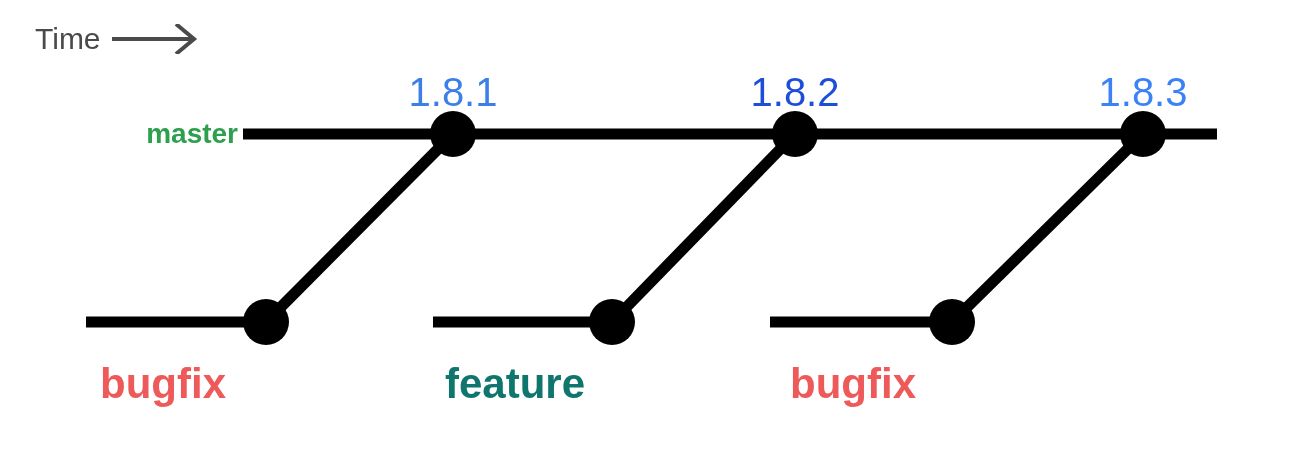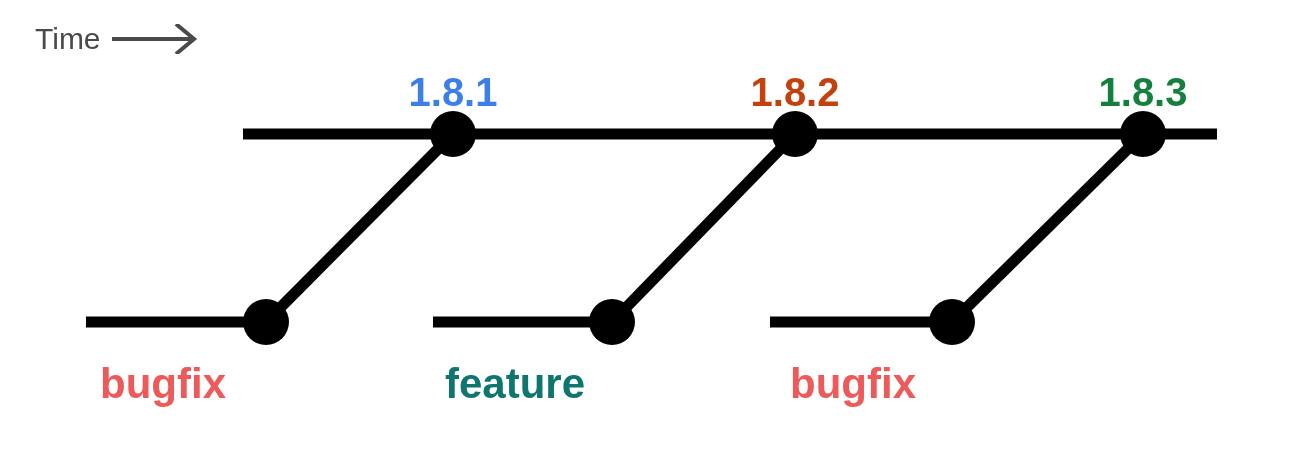--- a/index.html
+++ b/index.html
@@ -38,21 +38,21 @@
     position: absolute;
     left: 112px;
     top: 24px;
     width: 100px;
     height: 30px;
   }
   .version-label {
     position: absolute;
     transform: translateX(-50%);
     font-size: 40px;
-    font-weight: bold;
+    font-weight: normal;
     color: #3d7fe8;
     font-family: "Liberation Sans", sans-serif;
     white-space: nowrap;
     line-height: 1;
   }
   .branch-name-master {
     position: absolute;
     font-size: 28px;
     font-weight: bold;
     color: #2e9e4f;
@@ -98,25 +98,26 @@
   </svg>
 
   <div class="time-label">Time</div>
   <div class="time-arrow-wrap">
     <svg width="100" height="30" viewBox="0 0 100 30" xmlns="http://www.w3.org/2000/svg">
       <line x1="0" y1="15" x2="80" y2="15" stroke="#4a4a4a" stroke-width="4" stroke-linecap="square"></line>
       <polyline points="64,0 82,15 64,30" fill="none" stroke="#4a4a4a" stroke-width="4" stroke-linecap="butt" stroke-linejoin="miter"></polyline>
     </svg>
   </div>
 
+  <div class="branch-name-master" style="left: 238px; top: 134px;">master</div>
 
   <div id="version-labels">
       <div class="version-label" style="left: 453px; top: 72px; color: rgb(61, 127, 232);">1.8.1</div>
-      <div class="version-label" style="left: 795px; top: 72px; color: #c2410c;">1.8.2</div>
-      <div class="version-label" style="left: 1143px; top: 72px; color: #15803d;">1.8.3</div>
+      <div class="version-label" style="left: 795px; top: 72px; color: #1d4ed8;">1.8.2</div>
+      <div class="version-label" style="left: 1143px; top: 72px; color: #3b82f6;">1.8.3</div>
     </div>
   <div id="branch-labels">
       <div class="branch-name-bottom" style="left: 163px; top: 363px; color: rgb(238, 90, 90);">bugfix</div>
       <div class="branch-name-bottom" style="left: 515px; top: 363px; color: #0f766e;">feature</div>
       <div class="branch-name-bottom" style="left: 853px; top: 363px; color: rgb(238, 90, 90);">bugfix</div>
     </div>
 
 </div>
 
 </body></html>

